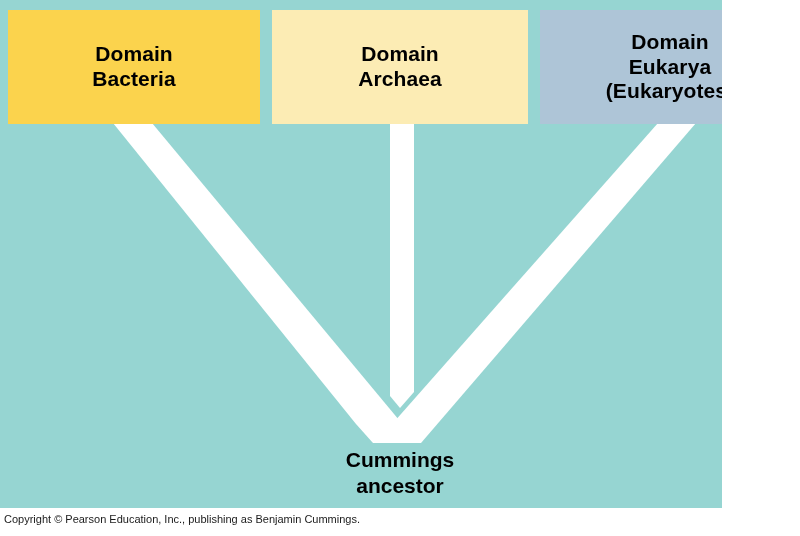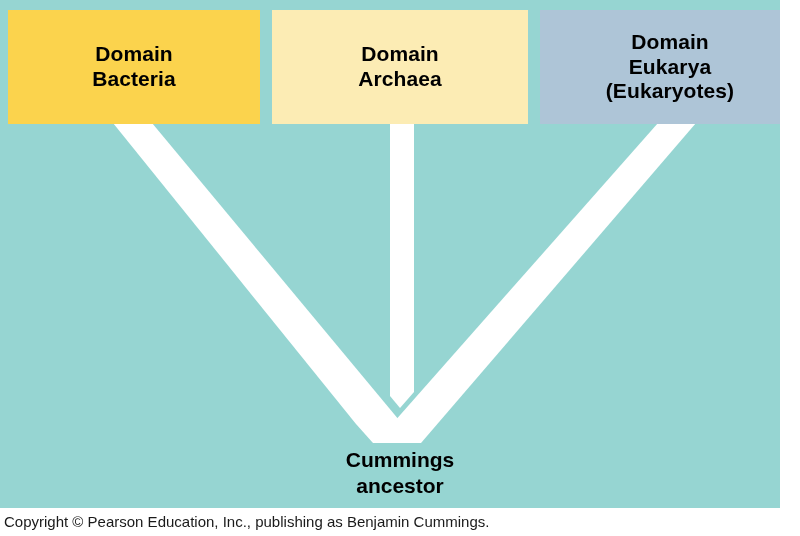--- a/index.html
+++ b/index.html
@@ -6,21 +6,21 @@
   html, body {
     margin: 0;
     padding: 0;
     background: #ffffff;
   }
   body {
     font-family: "Liberation Sans", sans-serif;
   }
   #figure {
     position: relative;
-    width: 780px;
+    width: 722px;
     height: 536px;
     background: #ffffff;
     overflow: hidden;
   }
   #canvas {
     position: absolute;
     left: 0;
     top: 0;
     width: 800px;
     height: 508px;
@@ -80,21 +80,21 @@
     color: #000000;
     font-weight: bold;
     font-size: 21px;
     line-height: 1.25;
     white-space: pre-line;
   }
   #copyright {
     position: absolute;
     left: 4px;
     top: 513px;
-    font-size: 15px;
+    font-size: 11px;
     color: #1a1a1a;
     font-family: "Liberation Sans", sans-serif;
     white-space: nowrap;
   }
 </style>
 </head>
 <body>
 
 <div id="figure">
 

